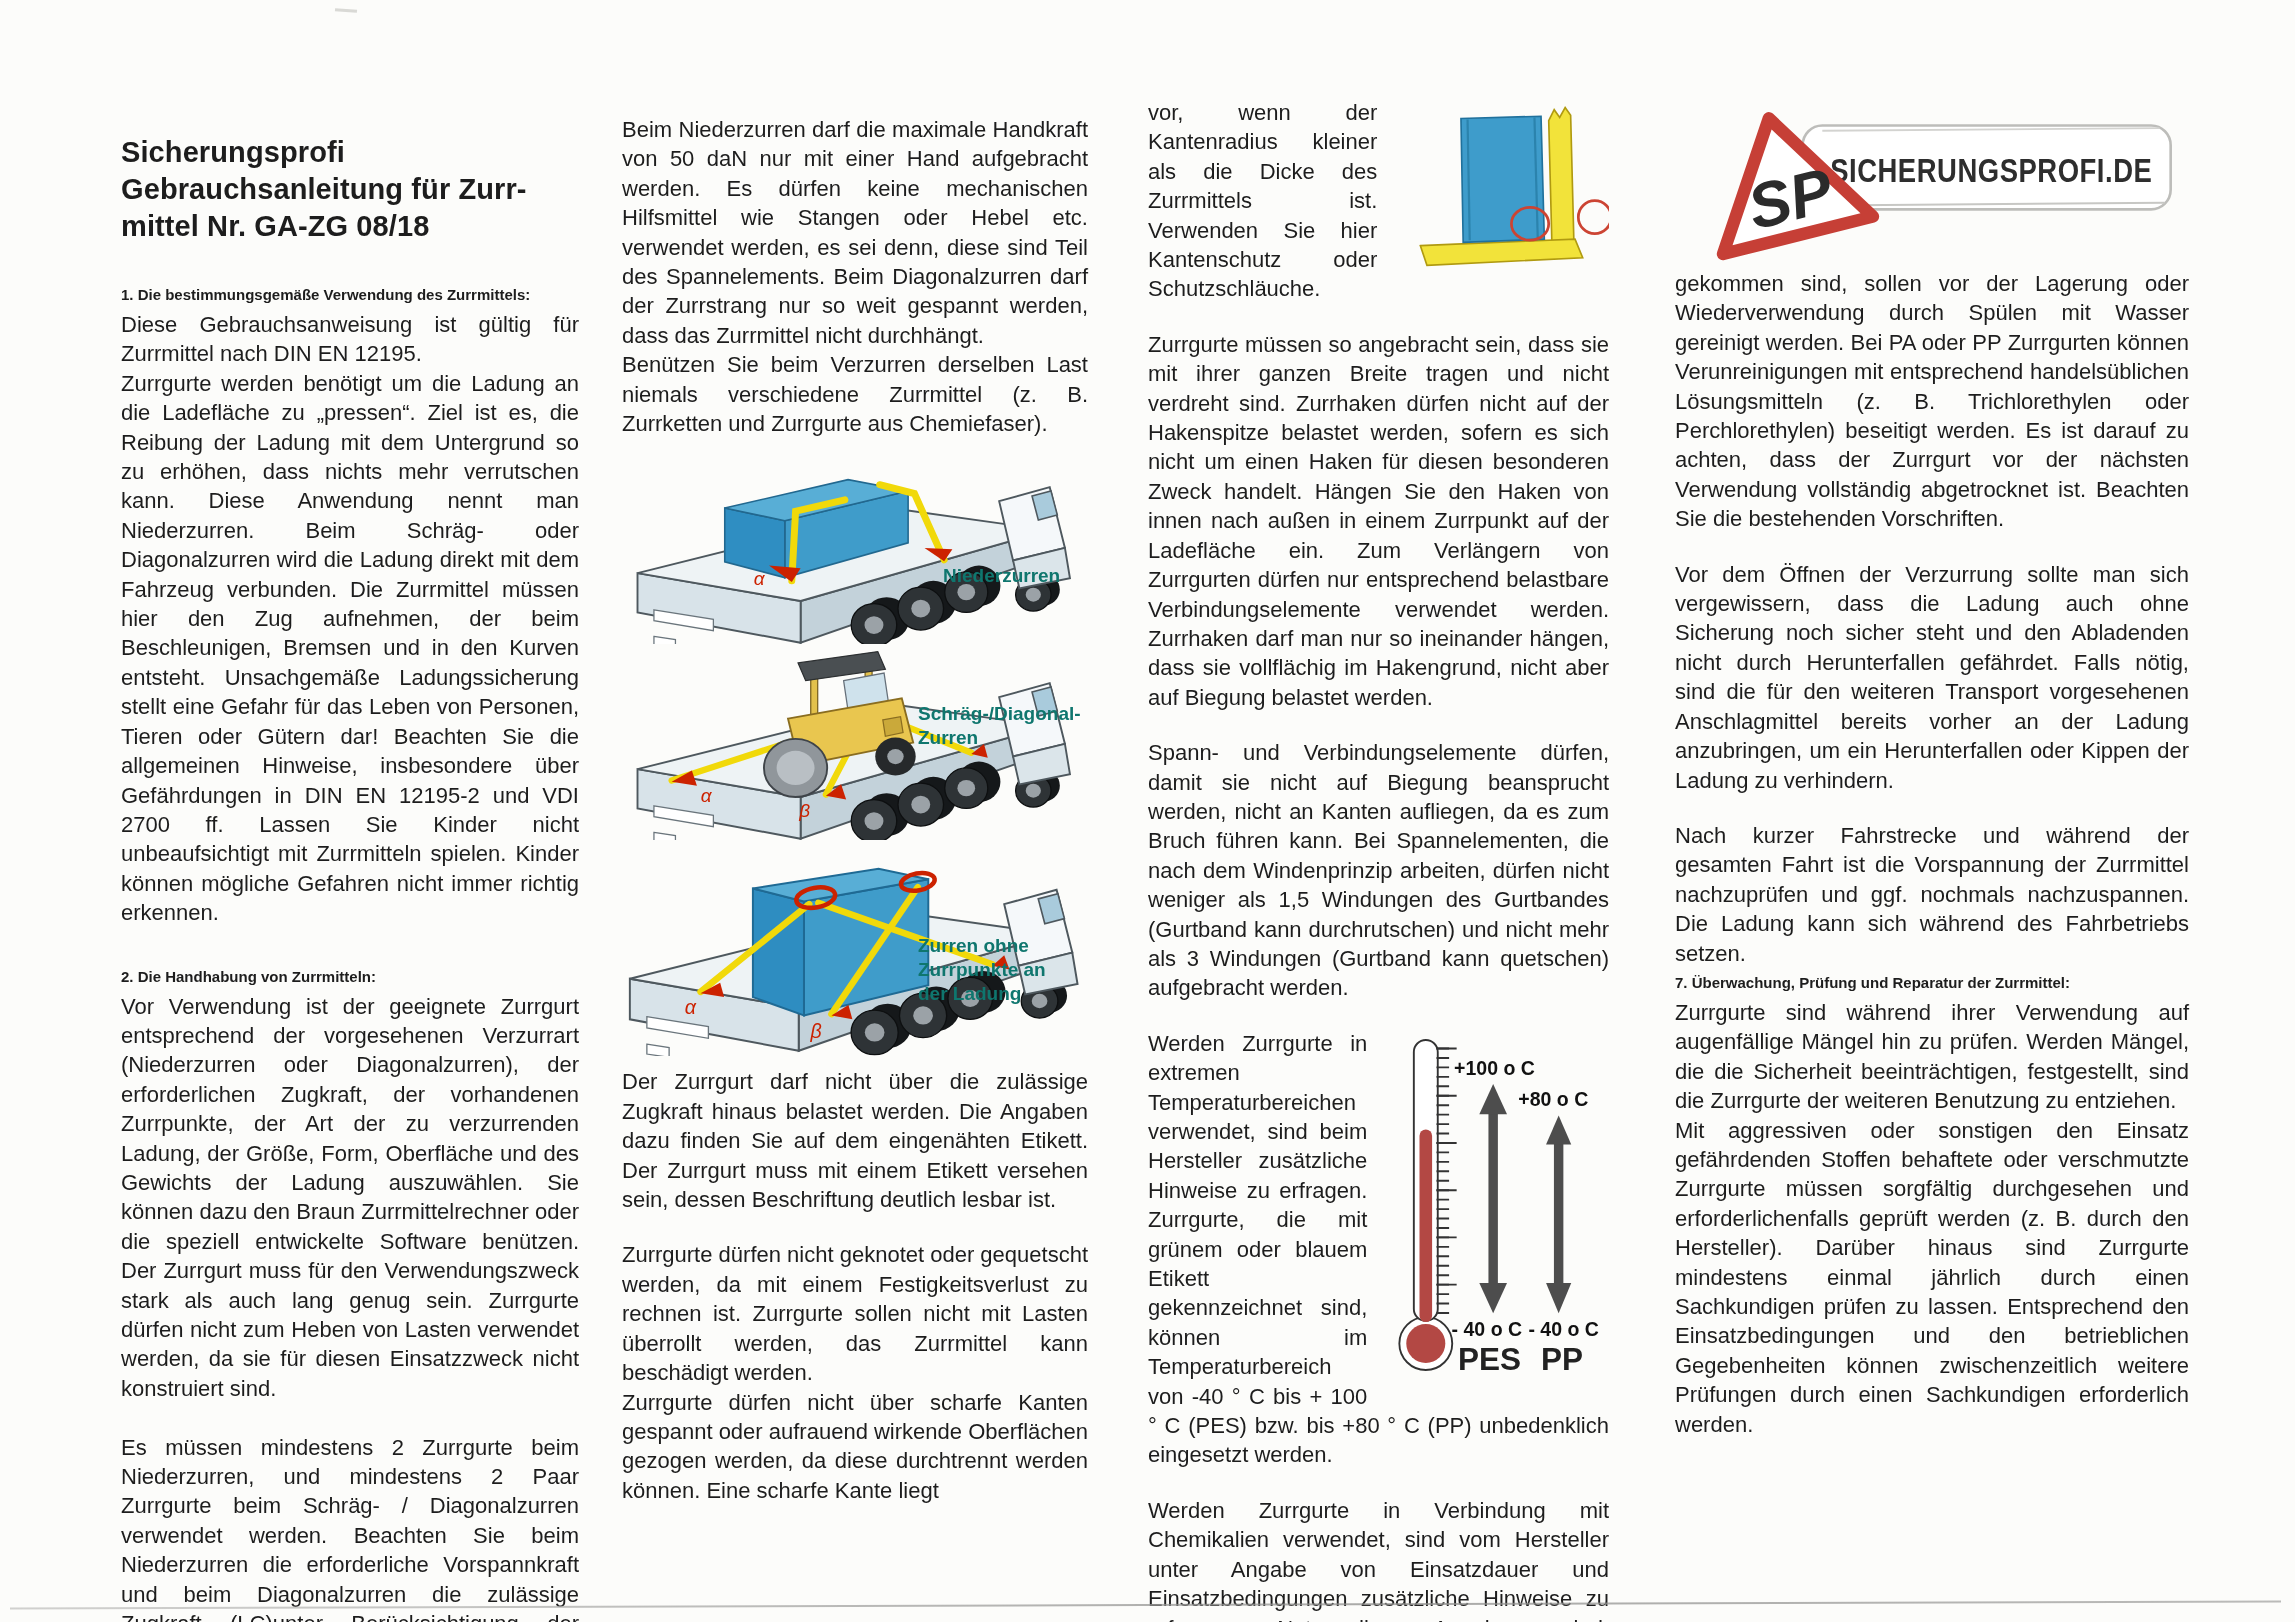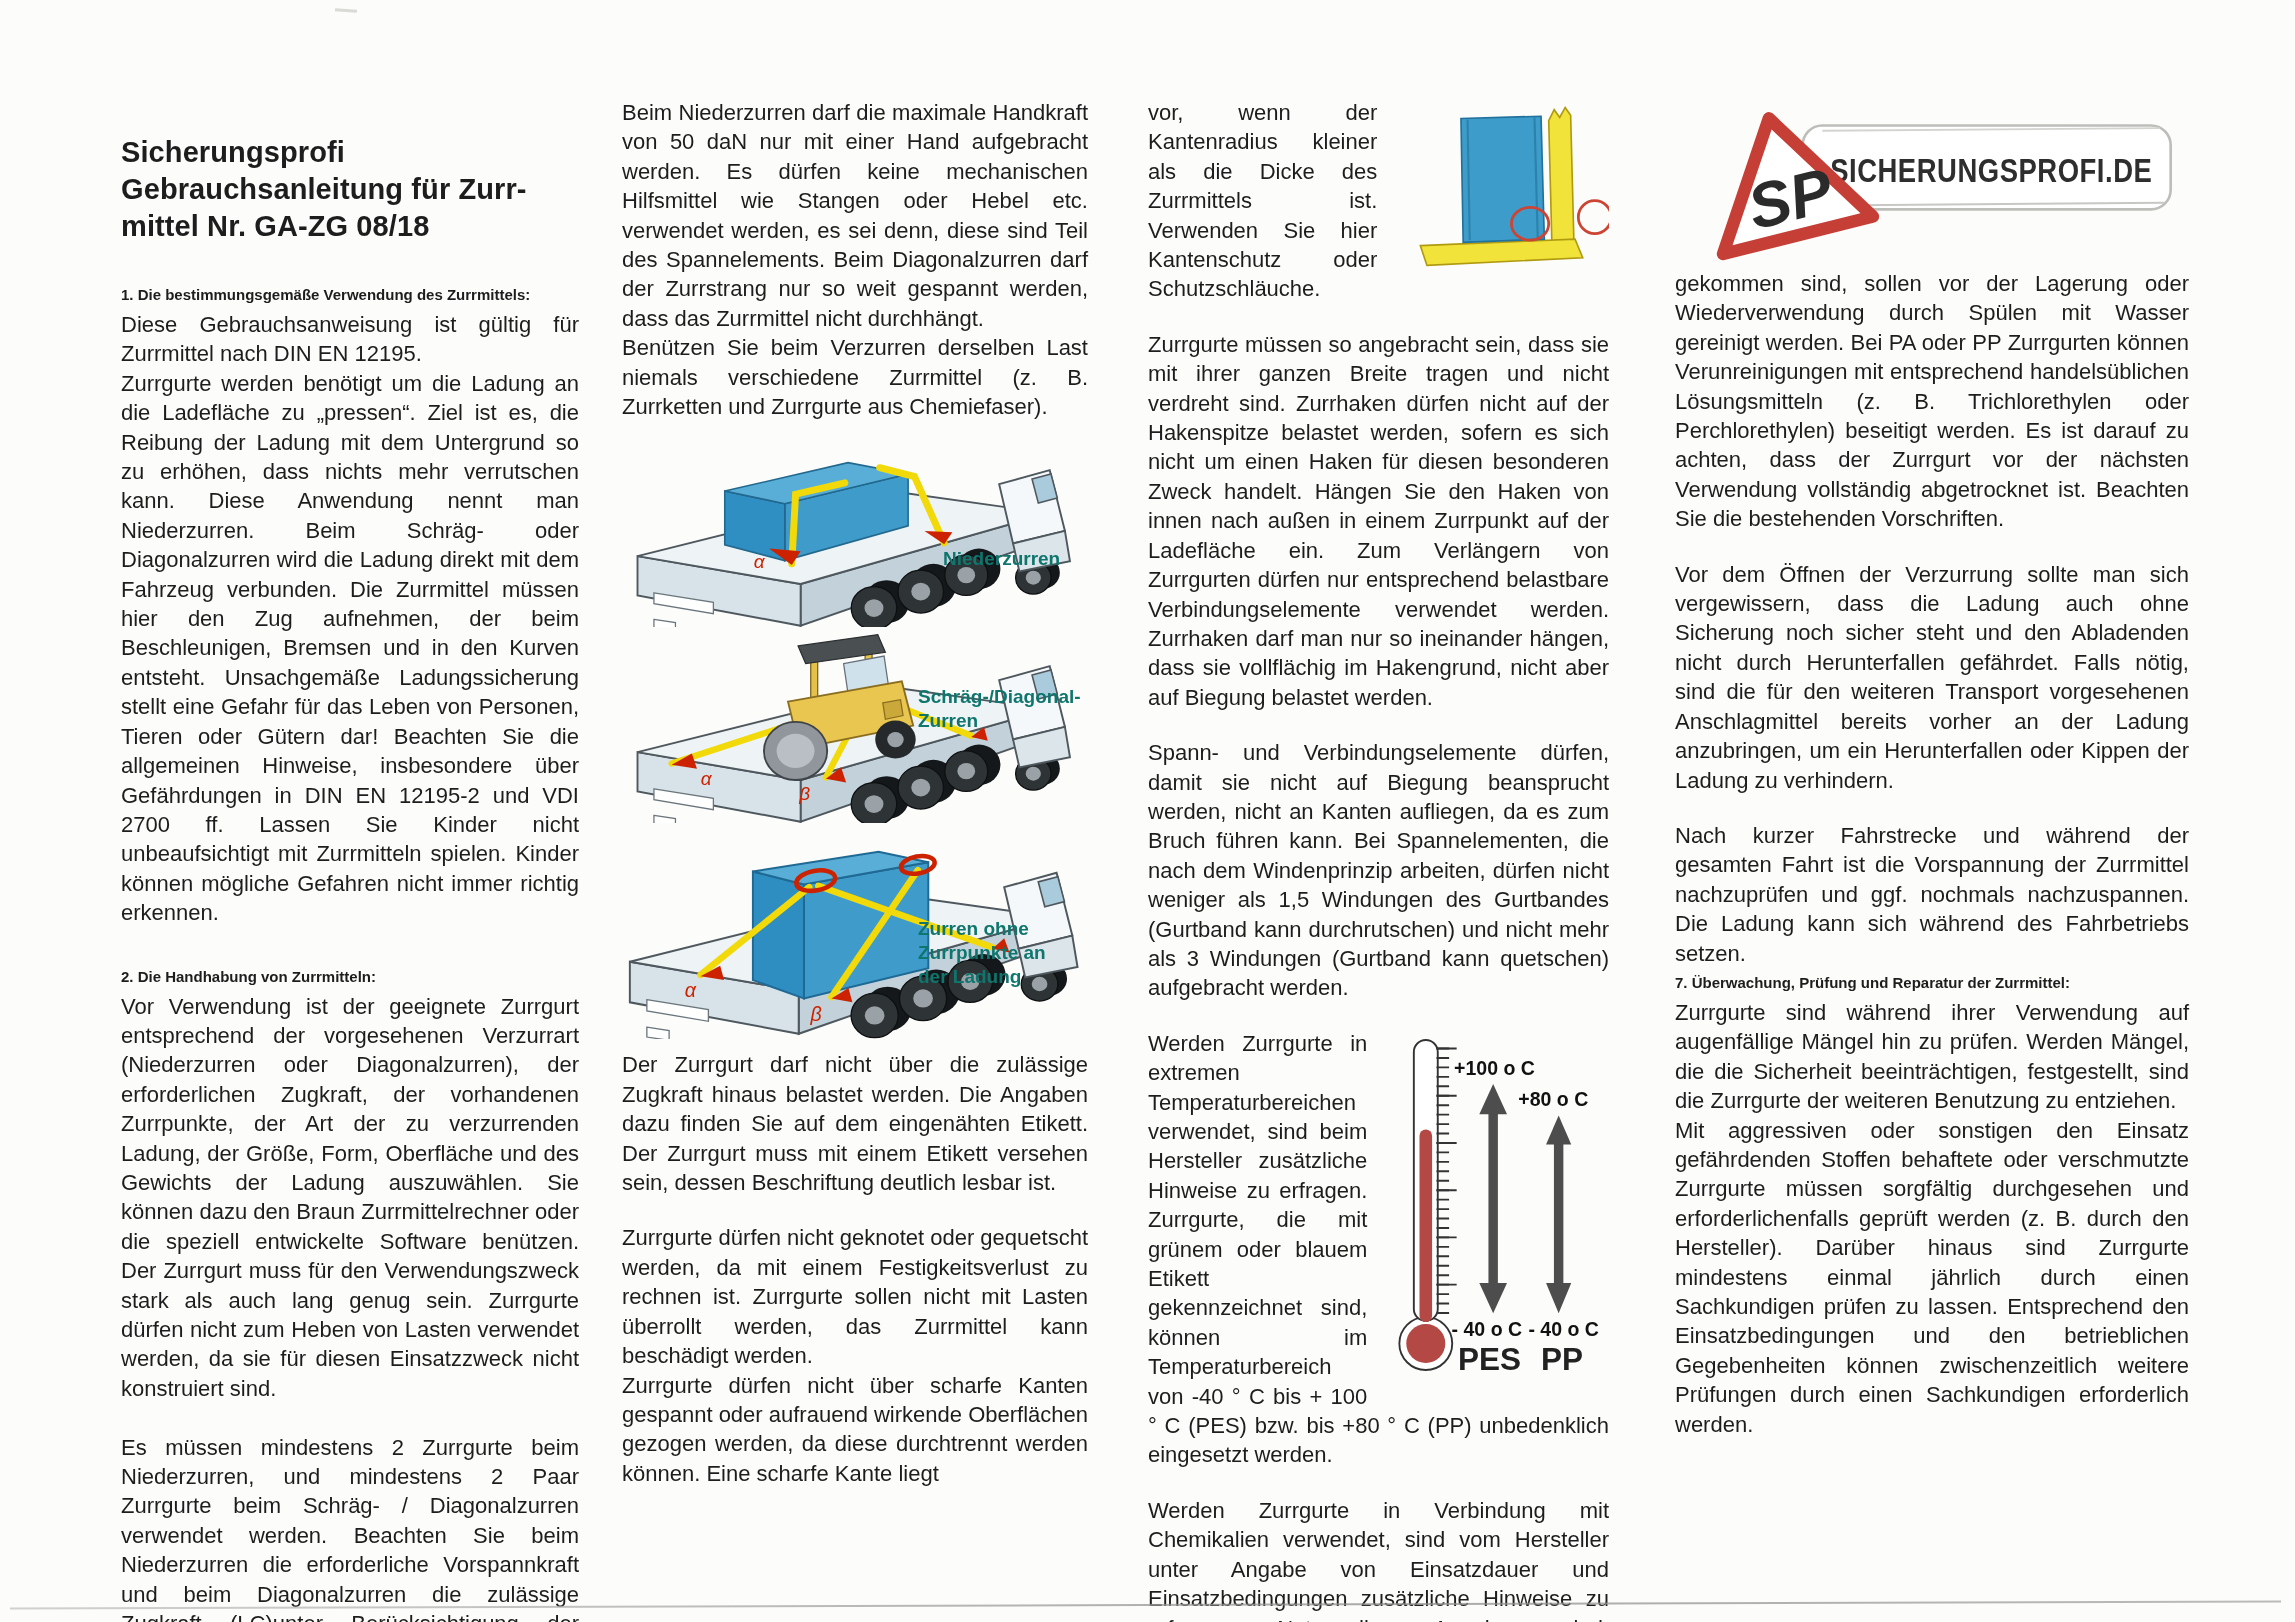--- a/index.html
+++ b/index.html
@@ -1,20 +1,20 @@
 <!DOCTYPE html>
 <html lang="de" style="font-size:10.5px"><head>
 <meta charset="utf-8">
 <style>
   html,body{margin:0;padding:0;background:#e8e8e6;}
   #page{position:relative;width:2295px;height:1623px;background:#fcfcfa;overflow:hidden;
         font-family:"Liberation Sans", sans-serif;color:#1d1d1d;}
   .col{position:absolute;top:98px;}
   #col1{left:121px;width:458px;}
-  #col2{left:622px;width:466px;}
+  #col2{left:622px;width:466px;margin-top:17px;}
   #col3{left:1148px;width:461px;}
   #col4{left:1675px;width:514px;}
   p{margin:0;font-size:22px;line-height:29.4px;text-align:justify;}
   .sp{margin-top:29.4px;}
   .sp40{margin-top:26px;}
   .clr{clear:right;}
   .head{margin:0;font-size:15px;font-weight:bold;line-height:30px;text-align:left;}
   .mt52{margin-top:34px;}
   .title{margin-bottom:35px;margin-top:36px;}
   .title div{font-size:29px;font-weight:bold;line-height:37px;letter-spacing:0.1px;}

